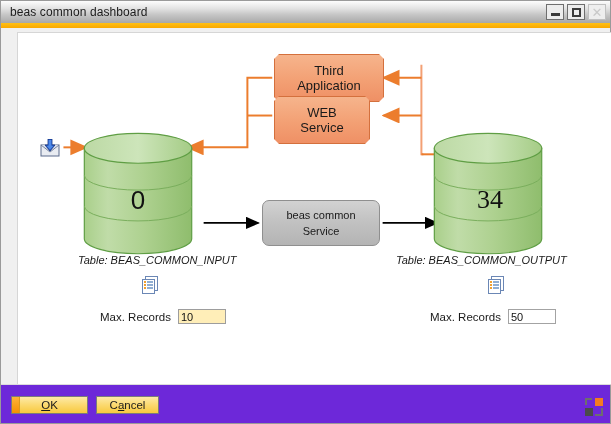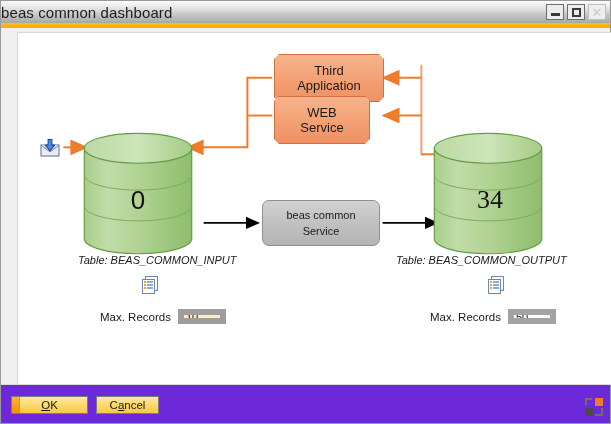--- a/index.html
+++ b/index.html
@@ -15,21 +15,21 @@
     border:1px solid #9a9a9a;background:#f0f0f0;
   }
   
   .titlebar{
     position:absolute;left:0;top:0;width:609px;height:22px;
     background:linear-gradient(to bottom,#fdfdfd 0%,#e2e2e2 35%,#c8c8c8 60%,#a8a8a8 100%);
     border-bottom:1px solid #8e8e8e;
     display:flex;align-items:center;
   }
   .title-text{
-    font-size:15px;color:#1c1c1c;letter-spacing:.1px;
+    font-size:12px;color:#1c1c1c;padding-left:9px;letter-spacing:.1px;
     flex:1;white-space:nowrap;overflow:hidden;
   }
   .win-btns{display:flex;align-items:center;padding-right:4px;gap:3px;}
   .win-btn{
     width:18px;height:16px;box-sizing:border-box;
     border:1px solid #6e6e6e;background:#ececec;
     display:flex;align-items:center;justify-content:center;
     position:relative;
   }
   .win-btn.disabled{border-color:#c0c0c0;background:#eeeeee;}
@@ -73,21 +73,21 @@
     font-size:26px;color:#111;font-family:"Liberation Sans",sans-serif;
   }
   .tablelabel{
     position:absolute;font-size:11px;font-style:italic;color:#1a1a1a;
     white-space:nowrap;font-family:"Liberation Sans",sans-serif;
   }
   .fieldrow{position:absolute;display:flex;align-items:center;white-space:nowrap;}
   .fieldlabel{font-size:11.5px;color:#1a1a1a;margin-right:7px;}
   .txtinput{
     box-sizing:border-box;height:15px;width:48px;
-    border:6px solid #a3a3a3;background:#ffffff;color:#111;
+    border:1px solid #a3a3a3;background:#ffffff;color:#111;
     font-size:11px;font-family:"Liberation Sans",sans-serif;
     padding:0 2px;line-height:13px;outline:none;
   }
   .txtinput.focused{background:#ffeeb8;border-color:#9d9d9d;}
   .doc-icon{position:absolute;width:17px;height:18px;}
   .imp-icon{position:absolute;width:20px;height:18px;}
   
   .bottombar{
     position:absolute;left:0;bottom:0;width:609px;height:38px;
     background:#6d28d9;border-top:1px solid #dcdcdc;

